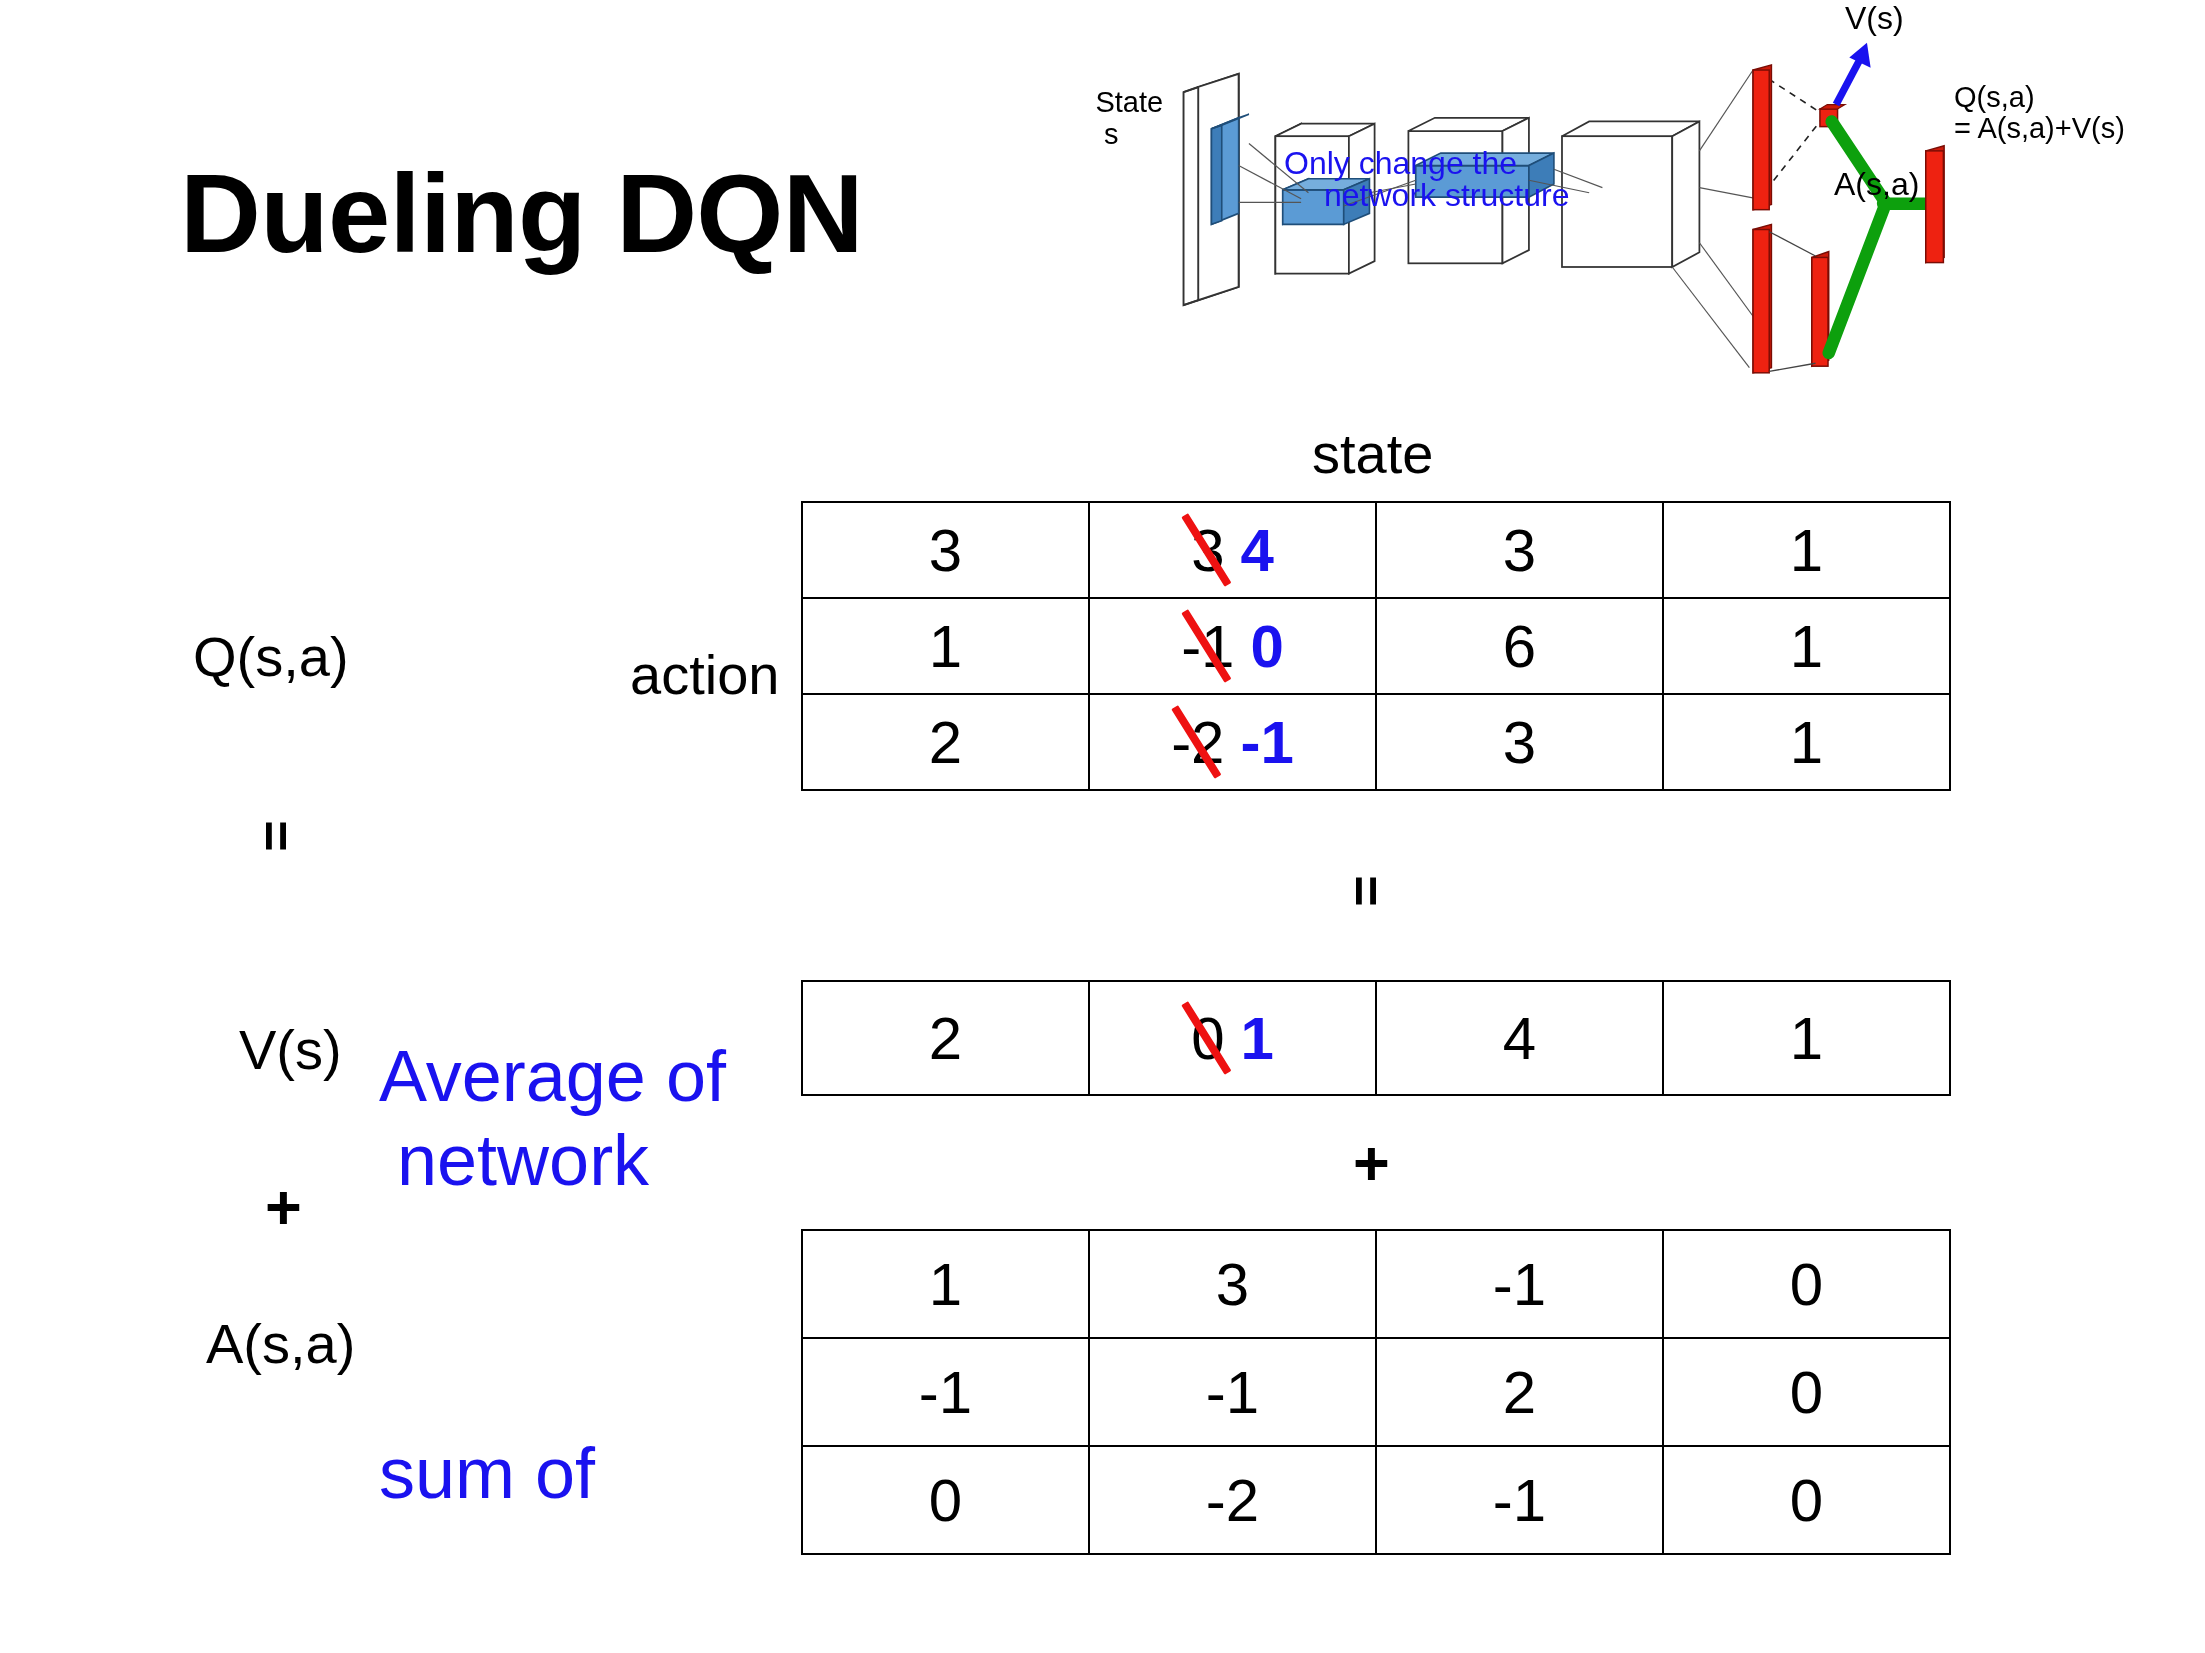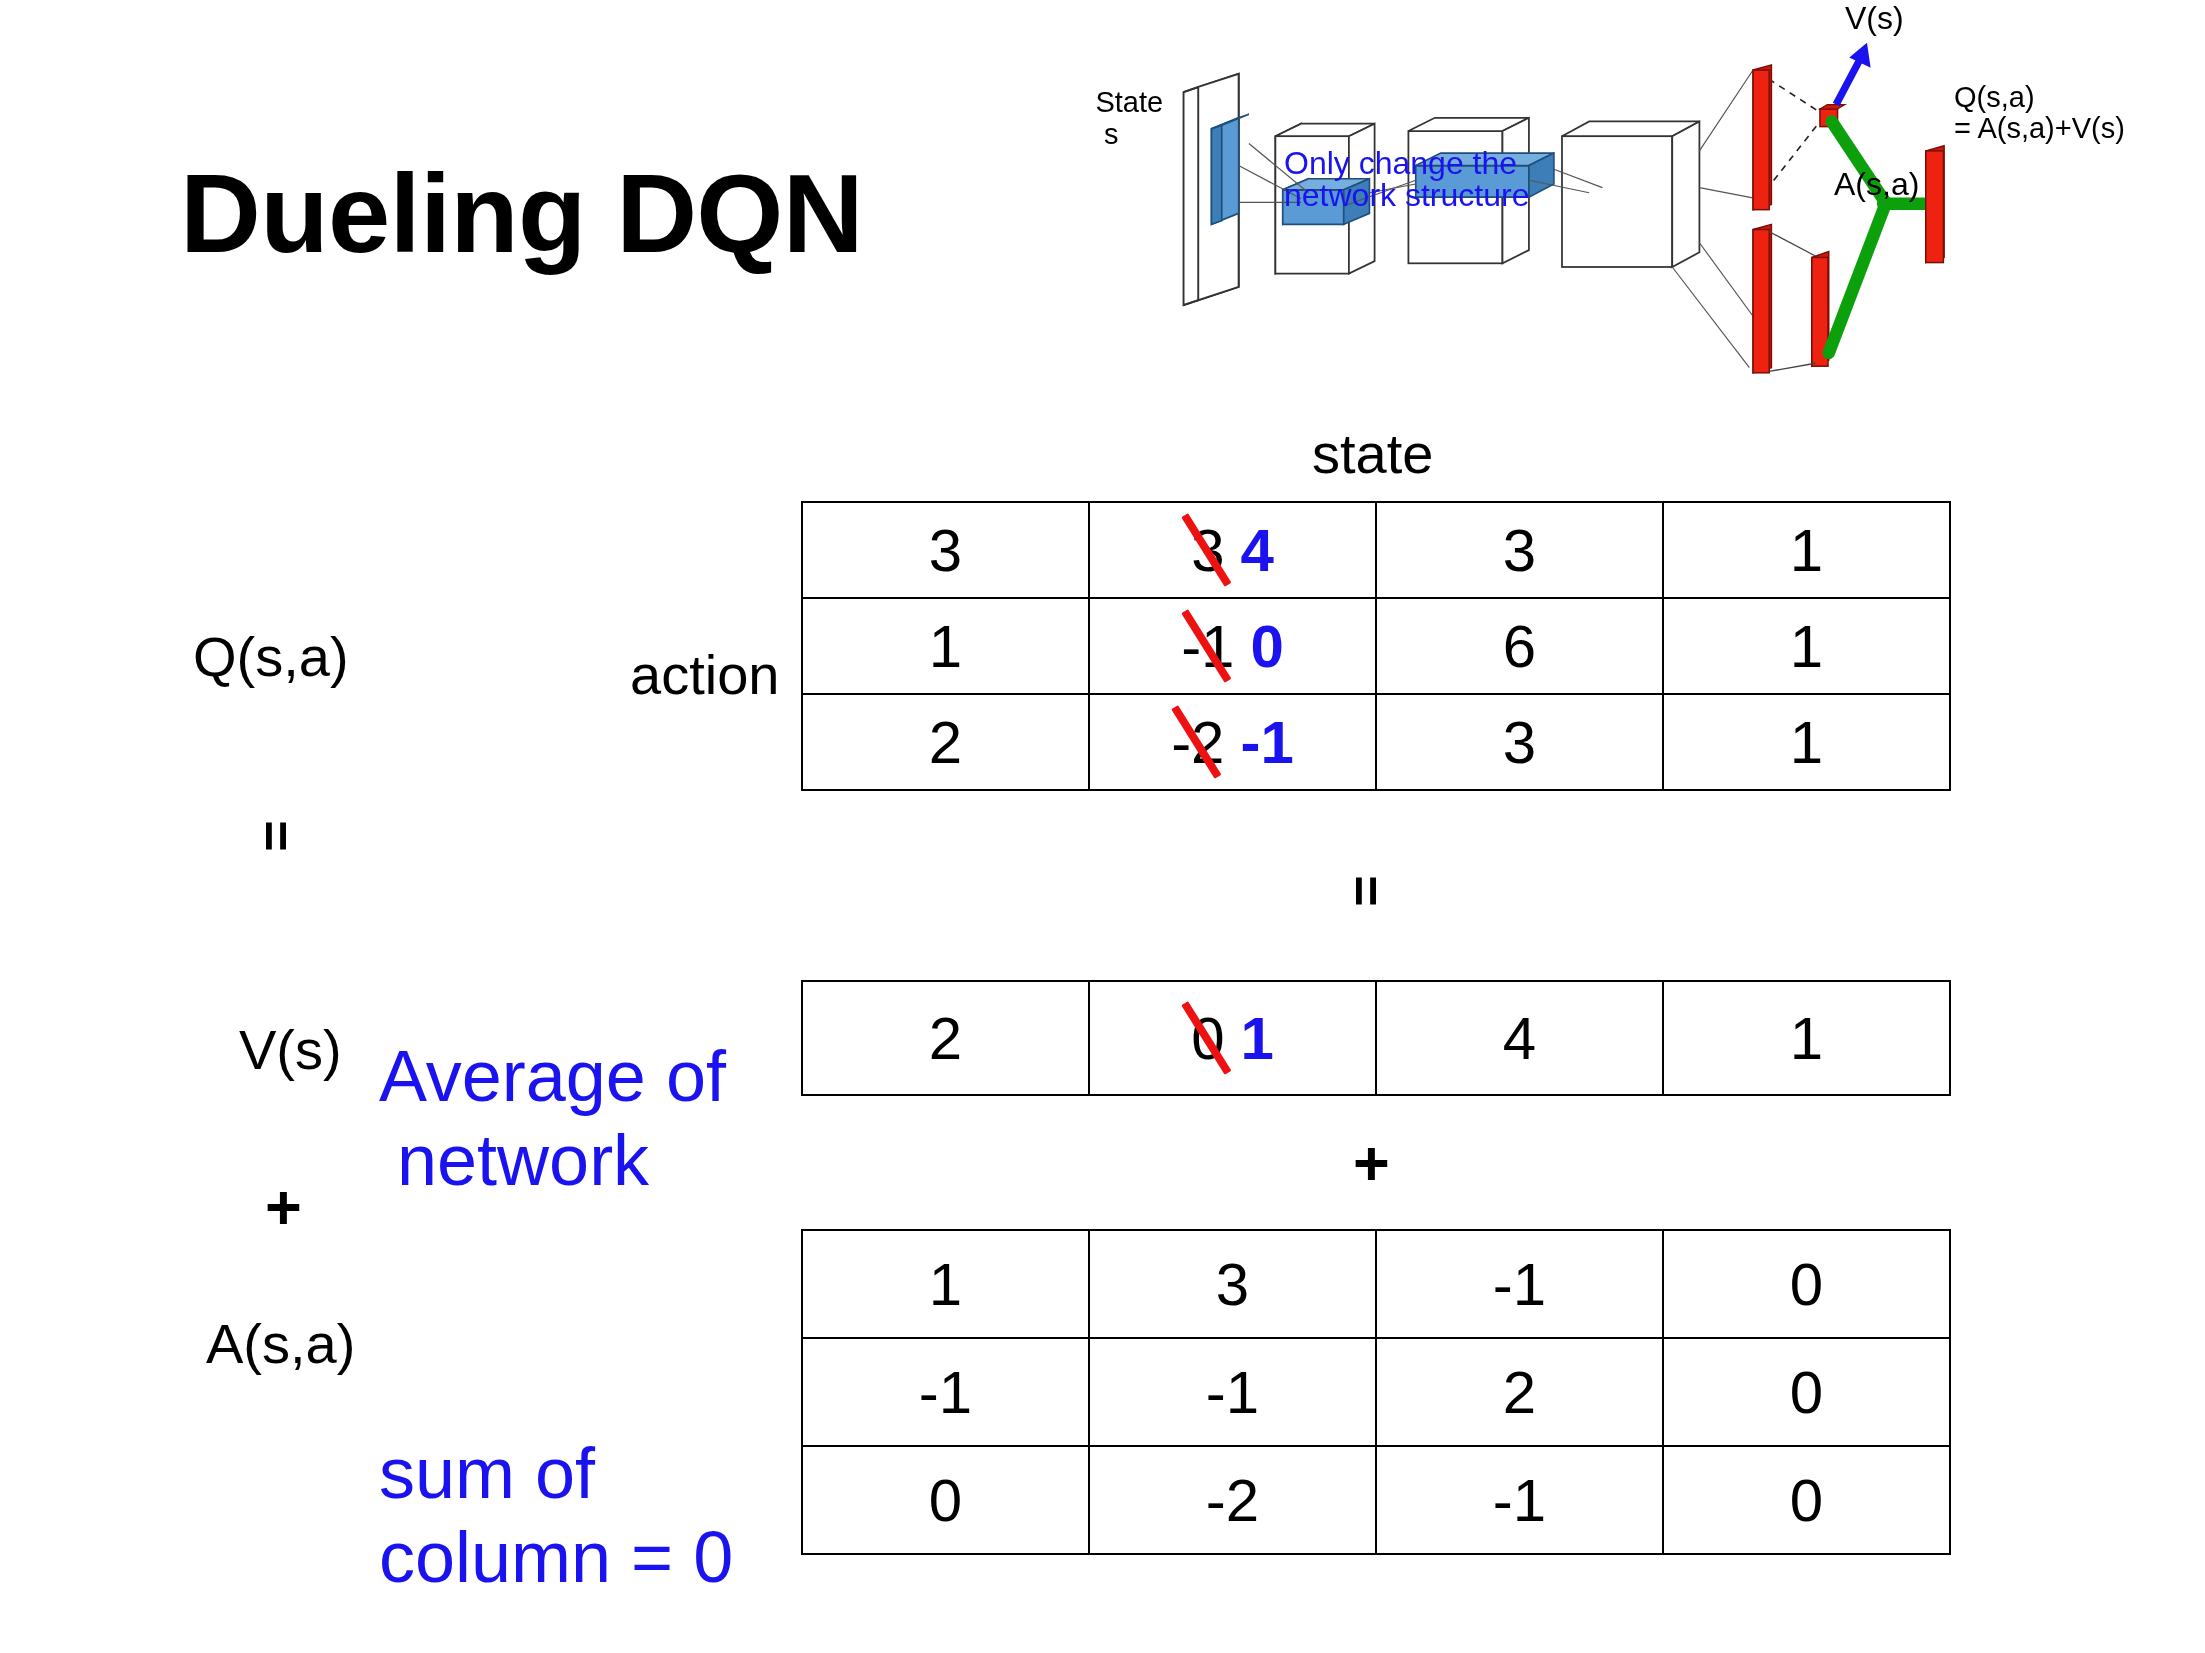--- a/index.html
+++ b/index.html
@@ -251,21 +251,21 @@
       <g>
         <line x1="1018" y1="142" x2="1055" y2="72" stroke="#1a12ef" stroke-width="10"></line>
         <polygon points="1060,58 1065,92 1036,78" fill="#1a12ef"></polygon>
       </g>
     </svg>
 
     <span class="dgm-label" style="left:7.4px; top:87px;">State</span>
     <span class="dgm-label" style="left:16px; top:119px;">s</span>
 
     <span class="dgm-note" style="left:196px; top:144px;">Only change the</span>
-    <span class="dgm-note" style="left:196px; top:176px;">network structure</span>
+    <span class="dgm-note" style="left:196px; top:176px;padding-left:40px;">network structure</span>
 
     <span class="dgm-label" style="left:757px; top:1.5px; font-size:32px;">V(s)</span>
     <span class="dgm-label" style="left:746px; top:168px; font-size:32px;">A(s,a)</span>
     <span class="dgm-label" style="left:866px; top:82px; font-size:29px;">Q(s,a)</span>
     <span class="dgm-label" style="left:866px; top:113px; font-size:29px;">= A(s,a)+V(s)</span>
   </div>
 
   <div class="axis-label" style="left:1312px; top:426px;">state</div>
   <div class="axis-label" style="left:595px; top:647px;margin-left:35px;">action</div>
 
@@ -276,21 +276,20 @@
   <div class="left-label" style="left:239px; top:1022px;">V(s)</div>
 
   <div class="blue-note" style="left:379px; top:1033px;">Average of</div>
   <div class="blue-note" style="left:397px; top:1117px;">network</div>
 
   <div class="plus-sign" style="left:265px; top:1176px;">+</div>
 
   <div class="left-label" style="left:206px; top:1316px;">A(s,a)</div>
 
   <div class="blue-note" style="left:379px; top:1430px;">sum of</div>
-  <div class="blue-note" style="left:379px; top:1514px;">column = 0</div>
 
   <div class="eq-sign" style="left:1351px; top:864px;">=</div>
   <div class="plus-sign" style="left:1353px; top:1132px;">+</div>
 
   <table class="grid" id="q-table">
     <tbody>
         <tr>
       <td>
         <span class="cell-inner">3</span>
       </td>

